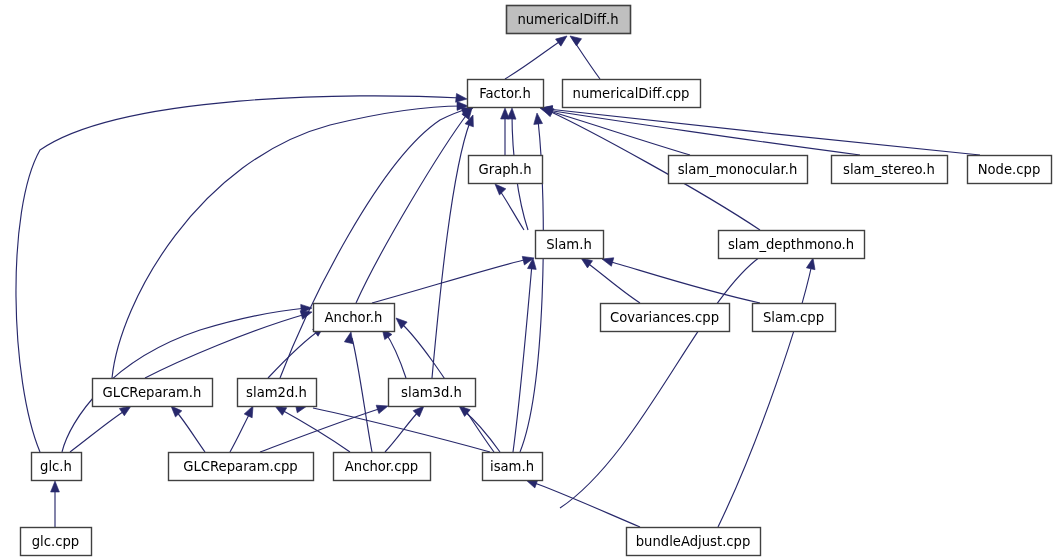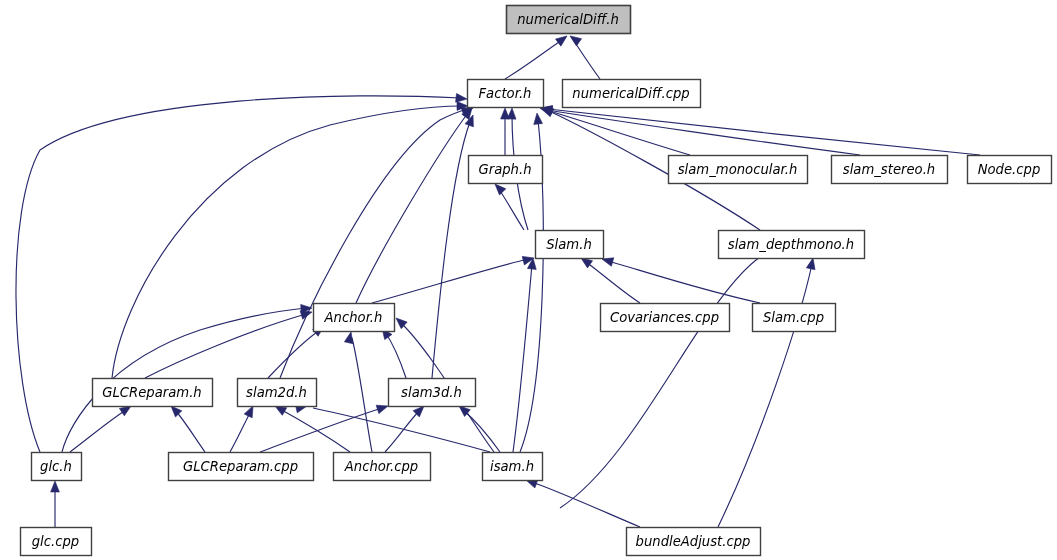--- a/index.html
+++ b/index.html
@@ -10,21 +10,20 @@
   body {
     width: 1057px;
     height: 560px;
     font-family: "DejaVu Sans", sans-serif;
     overflow: hidden;
   }
   #graph-root {
     position: relative;
     width: 885px;
     height: 560px;
-    font-style: italic;
   }
   svg#graph-svg {
     position: absolute;
     left: 0;
     top: 0;
     width: 1057px;
     height: 560px;
   }
   .node-box rect {
     fill: #ffffff;

